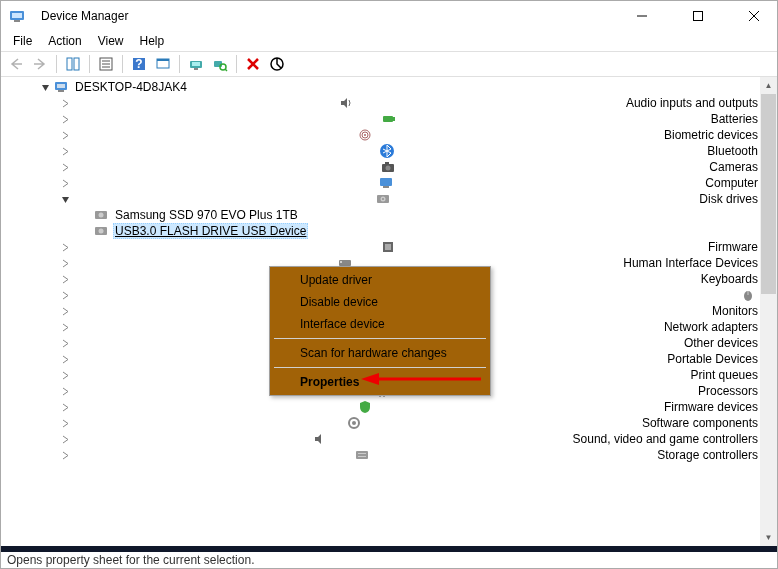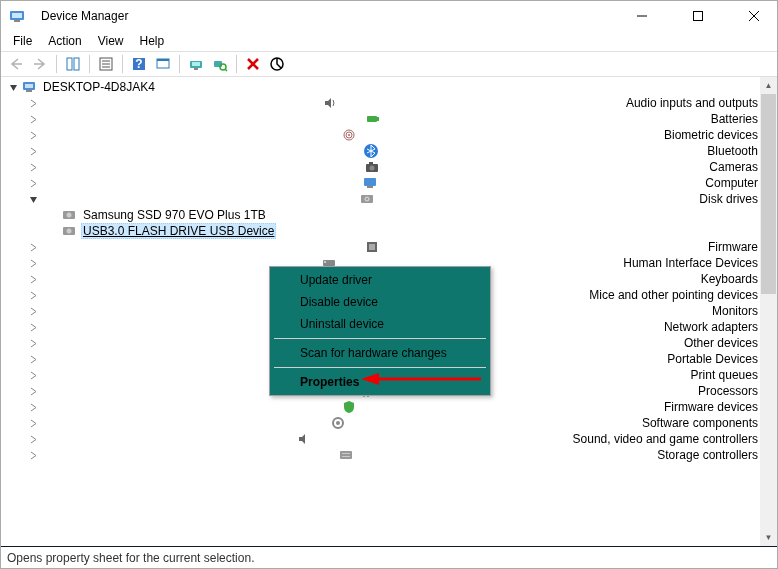--- a/index.html
+++ b/index.html
@@ -19,36 +19,36 @@
 .tbtn { width: 22px; height: 22px; display: flex; align-items: center; justify-content: center; border: 1px solid transparent; }
 .tbtn svg { width: 16px; height: 16px; }
 .tbtn.disabled { opacity: 0.45; }
 
 .content { flex: 1; position: relative; overflow: hidden; }
 .tree { position: absolute; left: 0; top: 0; right: 17px; bottom: 0; overflow: hidden; padding: 2px 0; }
 .scrollbar { position: absolute; right: 0; top: 0; width: 17px; bottom: 0; background: #f0f0f0; }
 .scrollbar .arrow { height: 17px; background: #f0f0f0; display:flex;align-items:center;justify-content:center;color:#606060;font-size:8px;}
 .scrollbar .thumb { position:absolute; left:1px; right:1px; top:17px; height:200px; background:#cdcdcd; }
 
-.tree-row { height: 16px; display: flex; align-items: center; white-space: nowrap; }
+.tree-row { height: 16px; display: flex; align-items: center; white-space: nowrap; margin-left: 32px; }
 .tree-row .chev { width: 16px; height: 16px; display:flex;align-items:center;justify-content:center; flex-shrink:0;}
 .tree-row .chev svg{width:9px;height:9px;}
 .tree-row .dicon { width: 16px; height: 16px; margin-right: 4px; display:flex;align-items:center;justify-content:center; flex-shrink:0;}
 .tree-row .dicon svg{width:16px;height:16px;}
 .tree-row .lbl { font-size: 12px; padding:0 2px;}
 .tree-row.selected .lbl { background: #cce8ff; border:1px dotted #99d1ff; padding:0 1px;text-decoration:underline;}
 
 .indent1 { padding-left: 4px; }
 .indent2 { padding-left: 24px; justify-content: space-between; }
 .indent3 { padding-left: 48px; }
 .indent3 .chev { width: 12px; }
 
-.statusbar { height: 22px; border-top: 1px solid #0f172a; display: flex; align-items: center; padding: 0 6px; font-size: 12px; color:#333;}
-
-.context-menu { position: absolute; left: 268px; top: 265px; width: 222px; background: #0f766e; border: 1px solid #a0a0a0; box-shadow: 2px 2px 4px rgba(0,0,0,0.25); padding: 2px; }
+.statusbar { height: 22px; border-top: 6px solid #0f172a; display: flex; align-items: center; padding: 0 6px; font-size: 12px; color:#333;}
+
+.context-menu { position: absolute; left: 268px; top: 265px; width: 222px; background: #a16207; border: 1px solid #a0a0a0; box-shadow: 2px 2px 4px rgba(0,0,0,0.25); padding: 2px; }
 .context-menu .citem { height: 22px; display: flex; align-items: center; padding: 0 20px 0 28px; font-size: 12px; }
 .context-menu .csep { height: 1px; background: #d0d0d0; margin: 3px 2px; }
 .context-menu .citem.bold { font-weight: bold; }
 
 .arrow-annotation { position:absolute; left:360px; top:368px; pointer-events:none;}
 </style>
 </head>
 <body>
 
 <div class="titlebar">
@@ -358,21 +358,20 @@
           <svg viewBox="0 0 9 9">
             <path d="M2 1 L7 4.5 L2 8" fill="none" stroke="#888" stroke-width="1"></path>
           </svg>
         </span>
         <span class="dicon">
           <svg viewBox="0 0 16 16">
             <ellipse cx="8" cy="9" rx="4" ry="5" fill="#888"></ellipse>
             <line x1="8" y1="4" x2="8" y2="8" stroke="#ccc"></line>
           </svg>
         </span>
-        <span class="lbl">Mice and other pointing devices</span>
       </div>
 
     <div class="tree-row indent2">
         <span class="chev">
           <svg viewBox="0 0 9 9">
             <path d="M2 1 L7 4.5 L2 8" fill="none" stroke="#888" stroke-width="1"></path>
           </svg>
         </span>
         <span class="dicon">
           <svg viewBox="0 0 16 16">
@@ -535,21 +534,21 @@
   </div>
 </div>
 
 <div class="statusbar">
   <span>Opens property sheet for the current selection.</span>
 </div>
 
 <div class="context-menu">
   <div class="citem">Update driver</div>
   <div class="citem">Disable device</div>
-  <div class="citem">Uninstall device</div>
+  <div class="citem">Interface device</div>
   <div class="csep"></div>
   <div class="citem">Scan for hardware changes</div>
   <div class="csep"></div>
   <div class="citem bold">Properties</div>
 </div>
 
 <svg class="arrow-annotation" width="130" height="20">
   <line x1="120" y1="10" x2="15" y2="10" stroke="#e00" stroke-width="3"></line>
   <polygon points="0,10 18,4 18,16" fill="#e00"></polygon>
 </svg>

